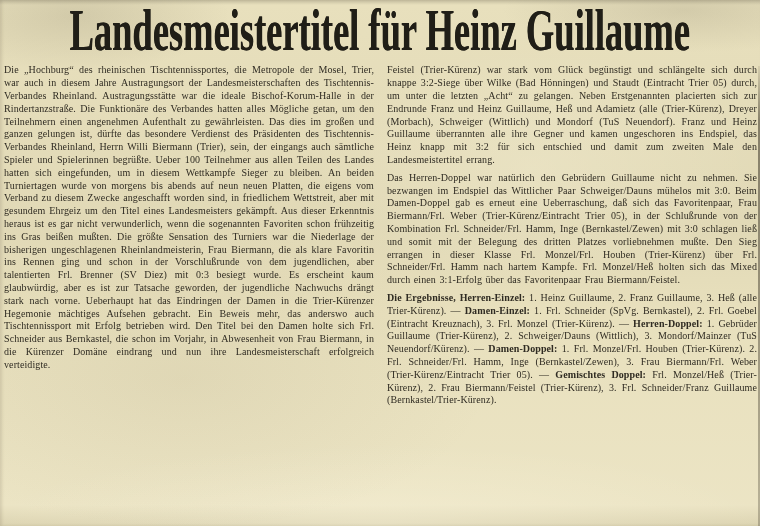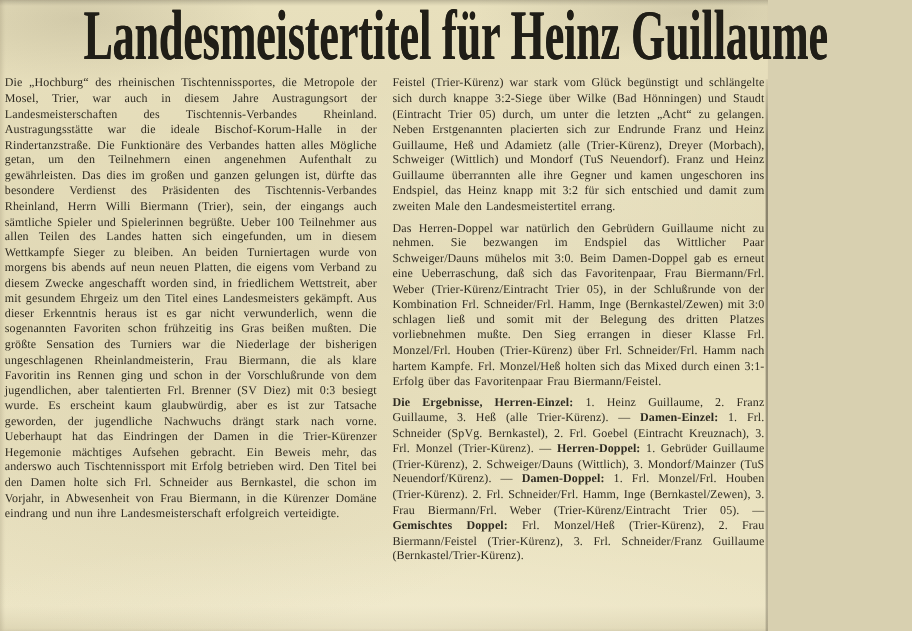--- a/index.html
+++ b/index.html
@@ -10,21 +10,21 @@
   * { box-sizing: border-box; }
   html, body { margin: 0; padding: 0; }
   body {
     width: 760px; height: 526px;
     overflow: hidden;
     font-family: "Liberation Serif", "DejaVu Serif", serif;
     background: #d8d0b0;
   }
   .paper {
     position: relative;
-    width: 640px; height: 526px;
+    width: 760px; height: 526px;
     background-color: var(--paper);
     background-image:
       radial-gradient(ellipse 220px 80px at 10% 3%, rgba(124,116,92,0.20), transparent 70%),
       radial-gradient(ellipse 260px 60px at 90% 2%, rgba(118,110,88,0.18), transparent 70%),
       radial-gradient(ellipse 320px 170px at 70% 32%, rgba(255,250,228,0.22), transparent 70%),
       radial-gradient(ellipse 430px 210px at 24% 72%, rgba(140,128,95,0.10), transparent 72%),
       radial-gradient(ellipse 520px 110px at 50% 100%, rgba(255,250,230,0.30), transparent 75%),
       linear-gradient(180deg, rgba(98,93,78,0.26) 0px, rgba(98,93,78,0) 5px),
       linear-gradient(180deg, transparent 0%, rgba(130,120,92,0.07) 44%, transparent 60%, rgba(250,245,225,0.20) 96%, rgba(130,120,92,0.12) 100%);
     box-shadow: inset 2px 0 3px rgba(110,102,80,0.18);

